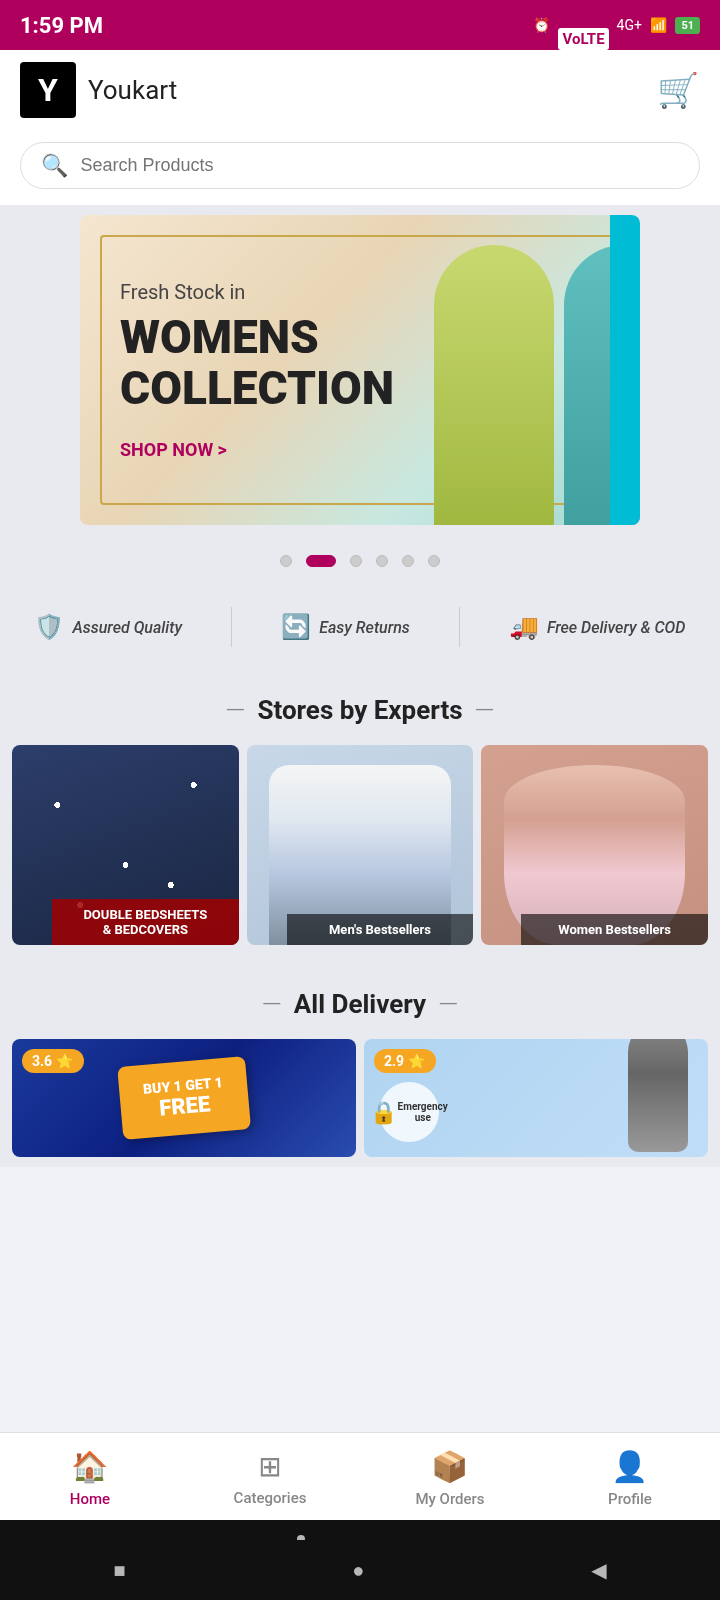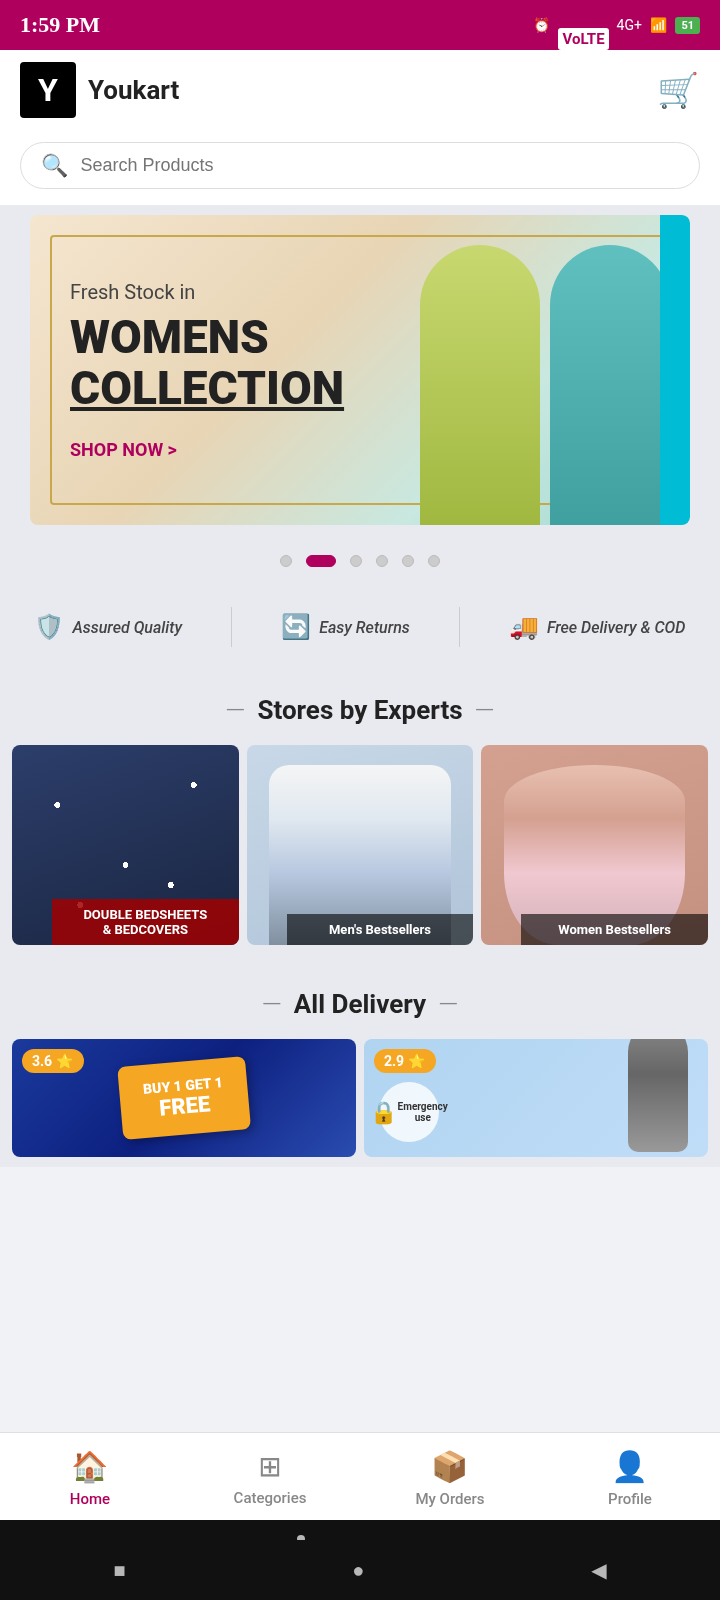--- a/index.html
+++ b/index.html
@@ -9,21 +9,21 @@
     
     .status-bar {
       background: #b0005e;
       color: white;
       display: flex;
       justify-content: space-between;
       align-items: center;
       padding: 8px 20px;
       height: 50px;
     }
-    .status-time { font-size: 22px; font-weight: bold; font-family: Liberation Serif, serif; }
+    .status-time { font-size: 22px; font-weight: bold; }
     .status-icons { display: flex; align-items: center; gap: 8px; font-size: 14px; }
     .volte-badge {
       background: white;
       color: #b0005e;
       font-size: 15px;
       font-weight: bold;
       padding: 2px 4px;
       border-radius: 3px;
       margin-top: 28px;
     }
@@ -46,21 +46,21 @@
       height: 80px;
     }
     .logo-area { display: flex; align-items: center; gap: 12px; }
     .logo-box {
       width: 56px; height: 56px;
       background: black;
       display: flex; align-items: center; justify-content: center;
       border-radius: 4px;
     }
     .logo-y { color: white; font-size: 32px; font-weight: bold; }
-    .app-name { font-size: 26px; font-weight: bold; color: #222; }
+    .app-name { font-size: 26px; font-weight: normal; color: #222; }
     .cart-icon { font-size: 34px; color: #333; cursor: pointer; }
 
     
     .search-container {
       background: white;
       padding: 12px 20px 16px;
     }
     .search-bar {
       display: flex;
       align-items: center;
@@ -80,37 +80,37 @@
     .banner-section {
       background: #e8eaf0;
       padding: 10px 0 0;
     }
     .banner-wrapper {
       position: relative;
       overflow: hidden;
       height: 320px;
     }
     .banner-slide {
-      width: 660px;
+      width: 560px;
       height: 310px;
       margin: 0 auto;
       border-radius: 8px;
       overflow: hidden;
       position: relative;
       background: linear-gradient(135deg, #f5e6d0 0%, #e8d5b5 40%, #c8e8e0 70%, #a0d8d0 100%);
       display: flex;
       align-items: center;
     }
     .banner-text-area {
       padding: 30px 40px;
       flex: 1;
     }
     .banner-subtitle { font-size: 20px; color: #444; margin-bottom: 8px; }
     .banner-title1 { font-size: 46px; font-weight: 900; color: #222; line-height: 1.1; }
-    .banner-title2 { font-size: 46px; font-weight: 900; color: #222; line-height: 1.1; text-decoration: underline; }
+    .banner-title2 { font-size: 46px; font-weight: 900; color: #222; line-height: 1.1; }
     .shop-now-btn {
       margin-top: 26px;
       display: inline-block;
       color: #b0005e;
       font-weight: bold;
       font-size: 18px;
       cursor: pointer;
     }
     .banner-border {
       position: absolute;

